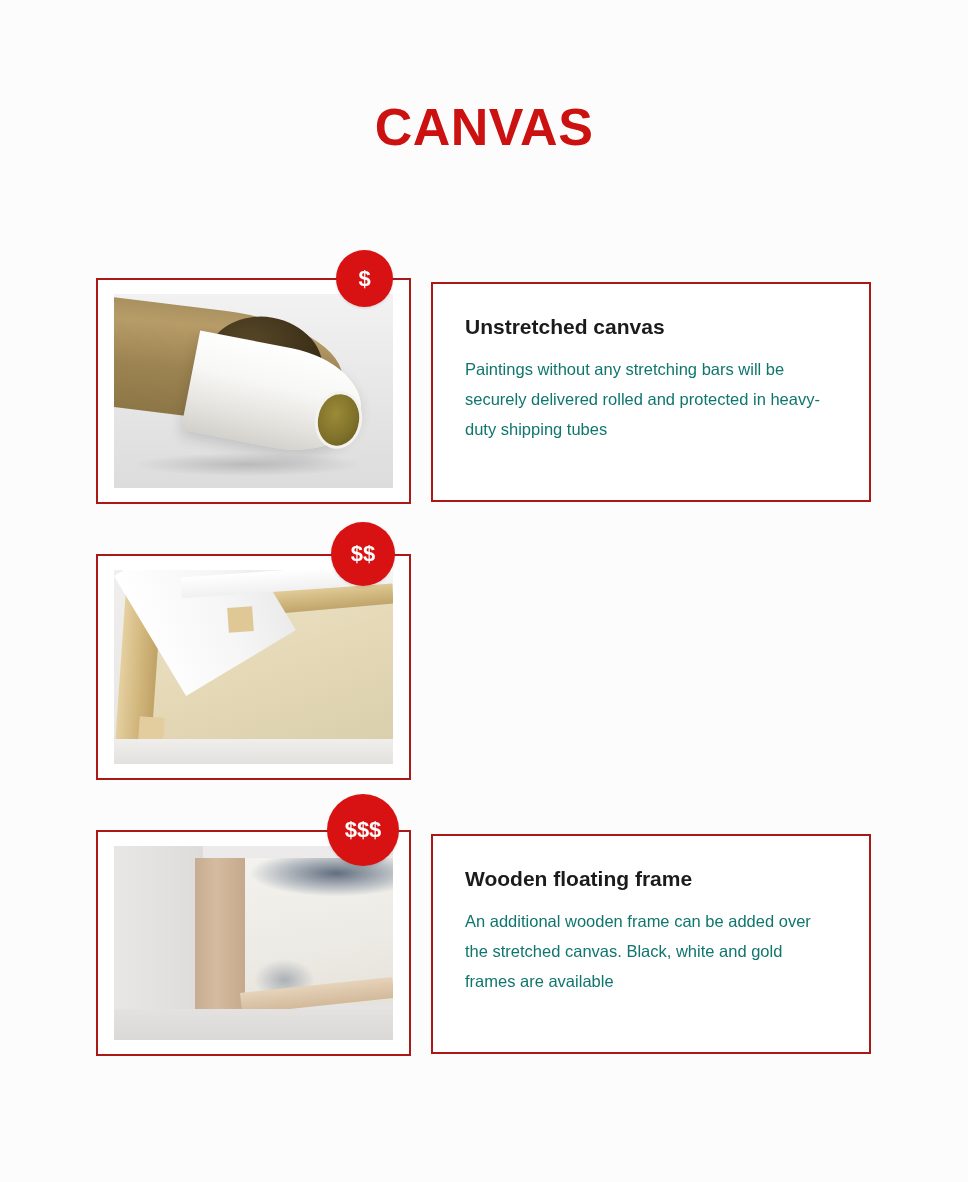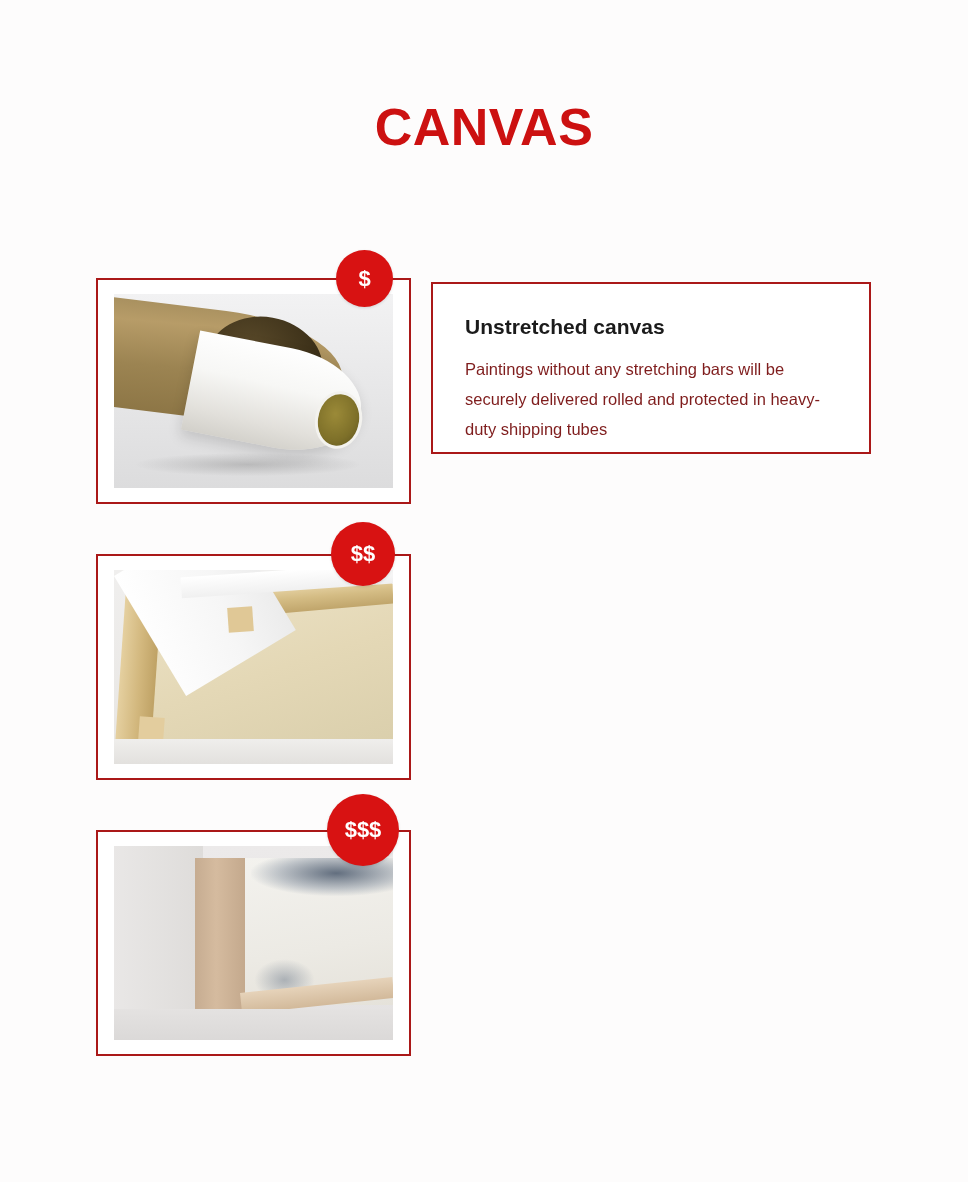--- a/index.html
+++ b/index.html
@@ -241,35 +241,35 @@
   .badge-1 { width: 57px;  height: 57px;  left: 336px; top: -28px; font-size: 22px; }
   .badge-2 { width: 64px;  height: 64px;  left: 331px; top: -32px; font-size: 22px; }
   .badge-3 { width: 72px;  height: 72px;  left: 327px; top: -36px; font-size: 22px; }
 
   
   .text-card {
     position: absolute;
     left: 431px;
     top: 4px;
     width: 440px;
-    height: 172px;
+    height: 220px;
     border: 2px solid #aa1818;
     background: #ffffff;
     padding: 30px 34px 0 32px;
   }
   .card-title {
     font-size: 21px;
     font-weight: 700;
     color: #1b1b1b;
     line-height: 26px;
     margin-bottom: 14px;
   }
   .card-body {
     font-size: 16.5px;
-    color: #7f1d1d;
+    color: #0f766e;
     line-height: 30px;
     max-width: 382px;
   }
 </style>
 </head>
 <body>
 
 <div class="page">
 
   <div class="title-block">
@@ -317,16 +317,20 @@
           <div class="wall"></div>
           <div class="frame-side"></div>
           <div class="art"></div>
           <div class="art-ink"></div>
           <div class="art-ink2"></div>
           <div class="frame-bottom"></div>
           <div class="floor"></div>
         </div>
       </div>
       <div class="badge badge-3">$$$</div>
+      <div class="text-card">
+        <div class="card-title">Wooden floating frame</div>
+        <div class="card-body">An additional wooden frame can be added over the stretched canvas. Black, white and gold frames are available</div>
+      </div>
     </div>
 
   </div>
 </div>
 
 </body></html>

